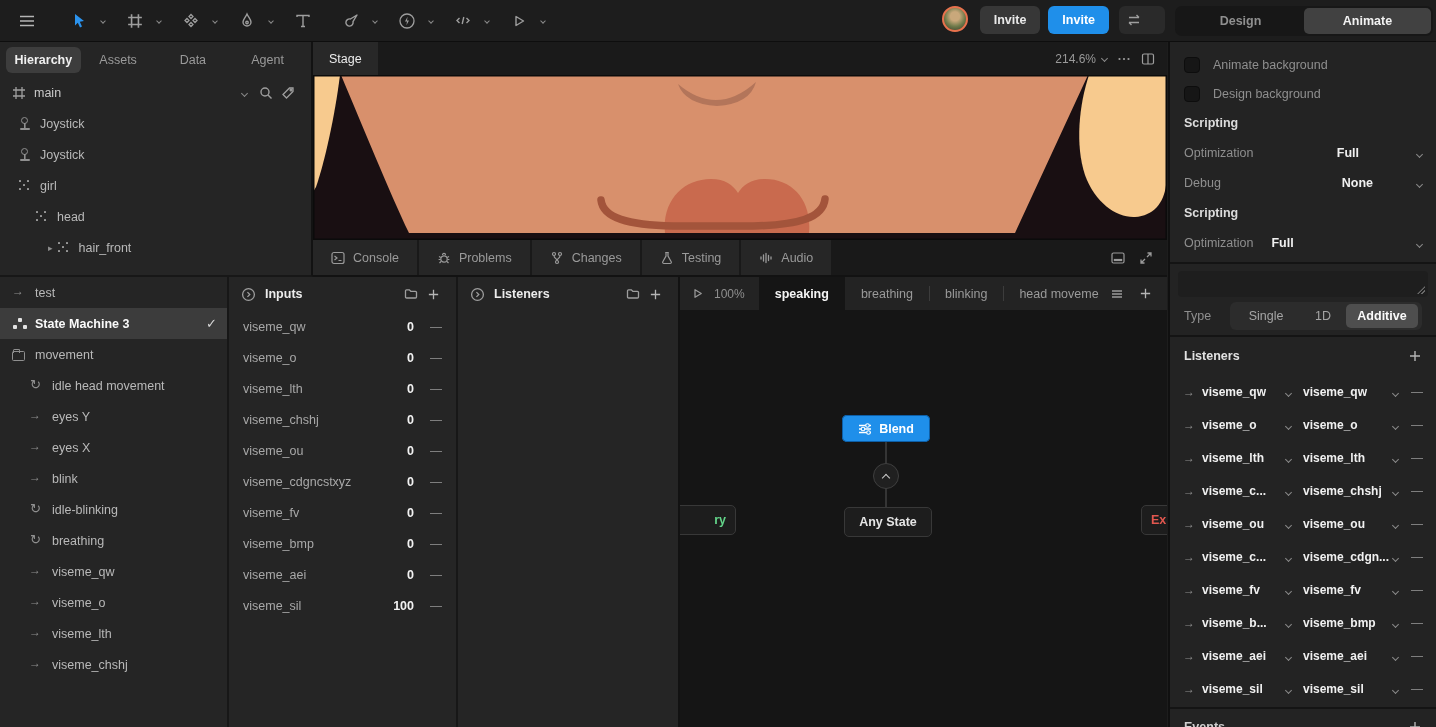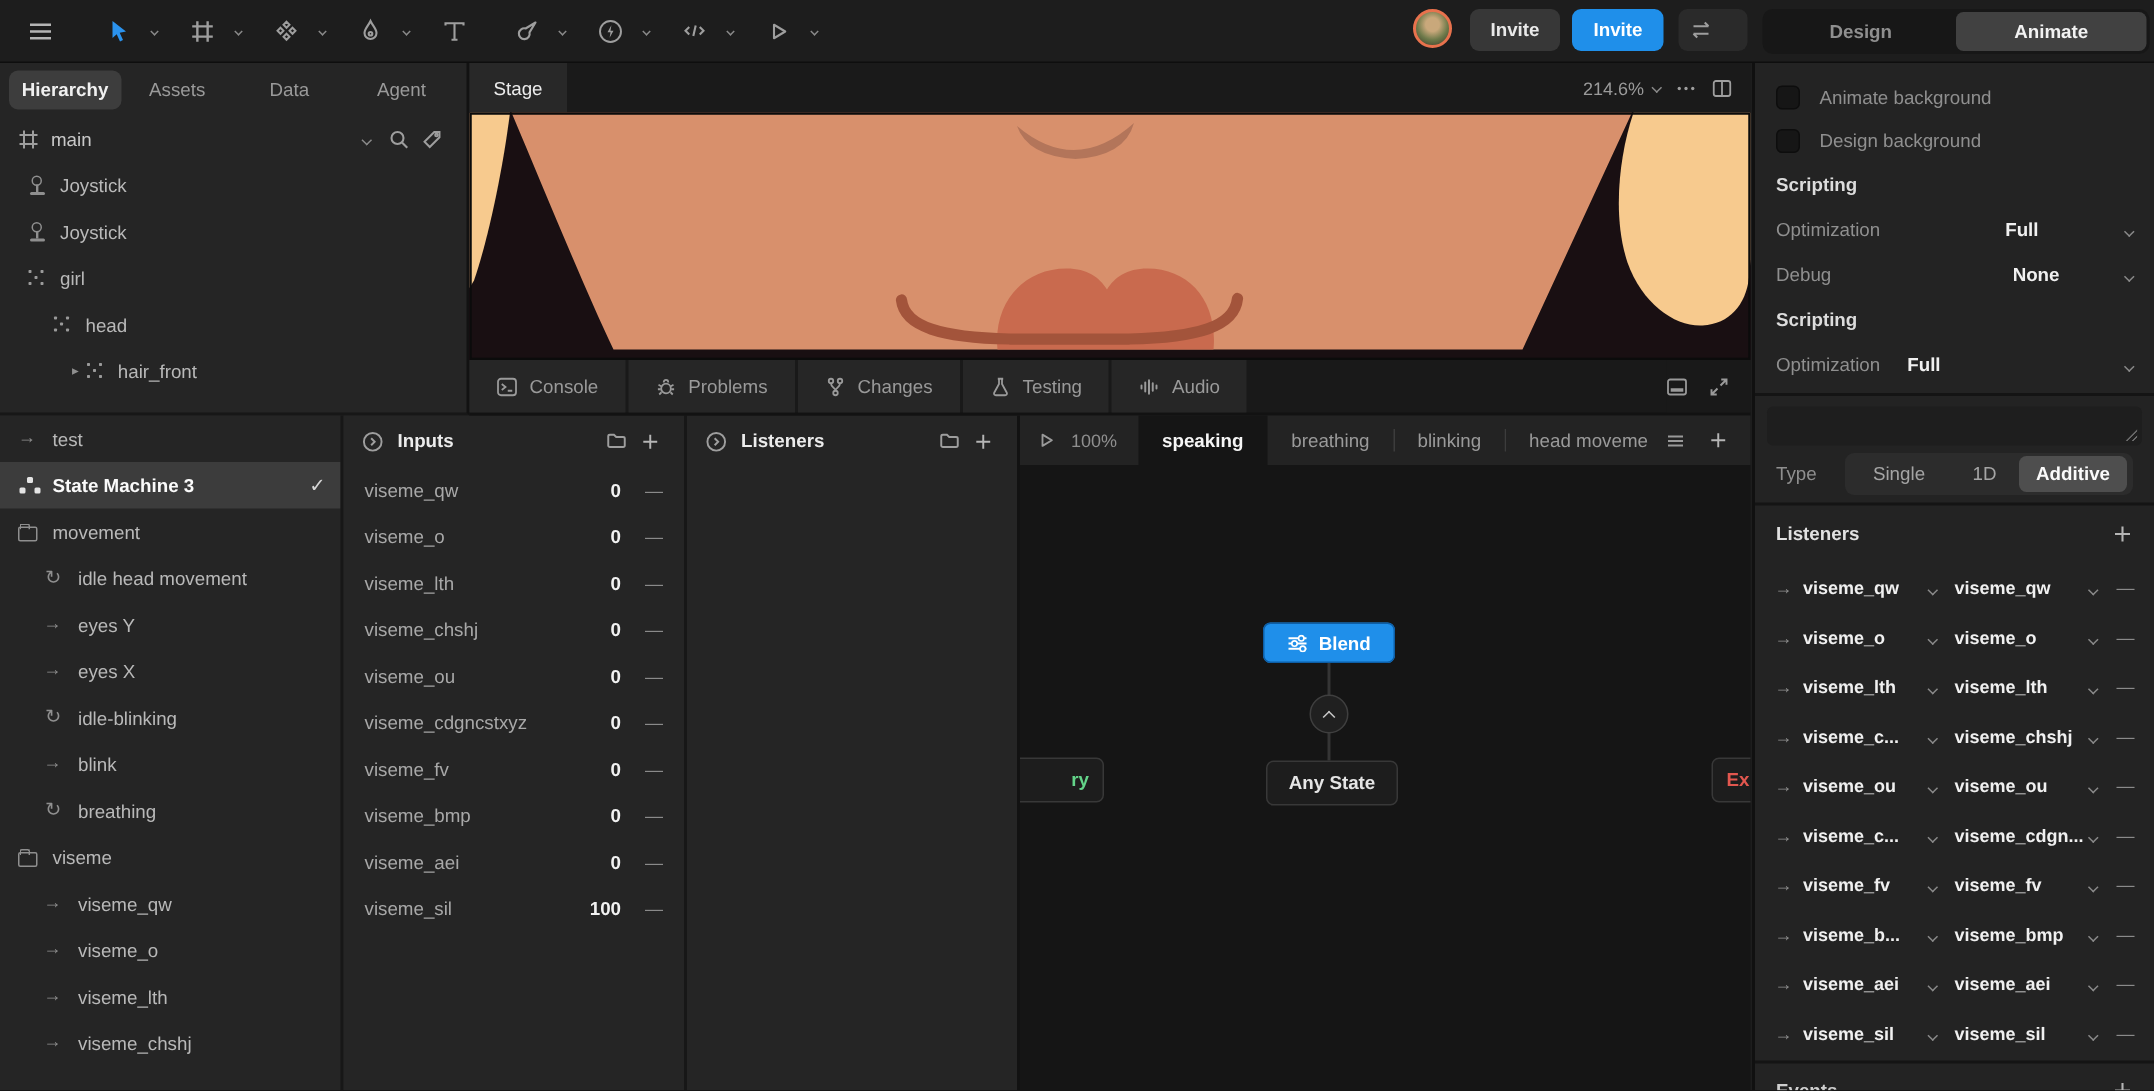--- a/index.html
+++ b/index.html
@@ -333,42 +333,37 @@
           <span class="check"></span>
         </div>
 
         <div class="trow" style="--ind: 1;">
           <span class="row-icon" data-icon="oneshot"></span>
           <span class="t-label">eyes X</span>
           <span class="check"></span>
         </div>
 
         <div class="trow" style="--ind: 1;">
+          <span class="row-icon" data-icon="oneshot"></span>
+          <span class="t-label">blink</span>
+          <span class="check"></span>
+        </div>
+
+        <div class="trow" style="--ind: 1;">
           <span class="row-icon" data-icon="loop"></span>
           <span class="t-label">idle-blinking</span>
           <span class="check"></span>
         </div>
 
         <div class="trow" style="--ind: 1;">
-          <span class="row-icon" data-icon="oneshot"></span>
-          <span class="t-label">blink</span>
-          <span class="check"></span>
-        </div>
-
-        <div class="trow" style="--ind: 1;">
           <span class="row-icon" data-icon="loop"></span>
           <span class="t-label">breathing</span>
           <span class="check"></span>
         </div>
 
-        <div class="trow">
-          <span class="row-icon" data-icon="folder"></span>
-          <span class="t-label">viseme</span>
-          <span class="check"></span>
-        </div>
 
         <div class="trow" style="--ind: 1;">
           <span class="row-icon" data-icon="oneshot"></span>
           <span class="t-label">viseme_qw</span>
           <span class="check"></span>
         </div>
 
         <div class="trow" style="--ind: 1;">
           <span class="row-icon" data-icon="oneshot"></span>
           <span class="t-label">viseme_o</span>

